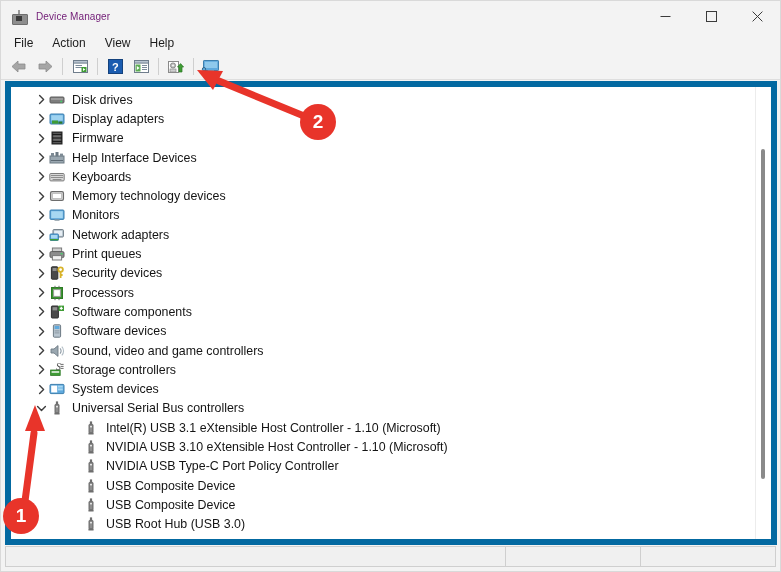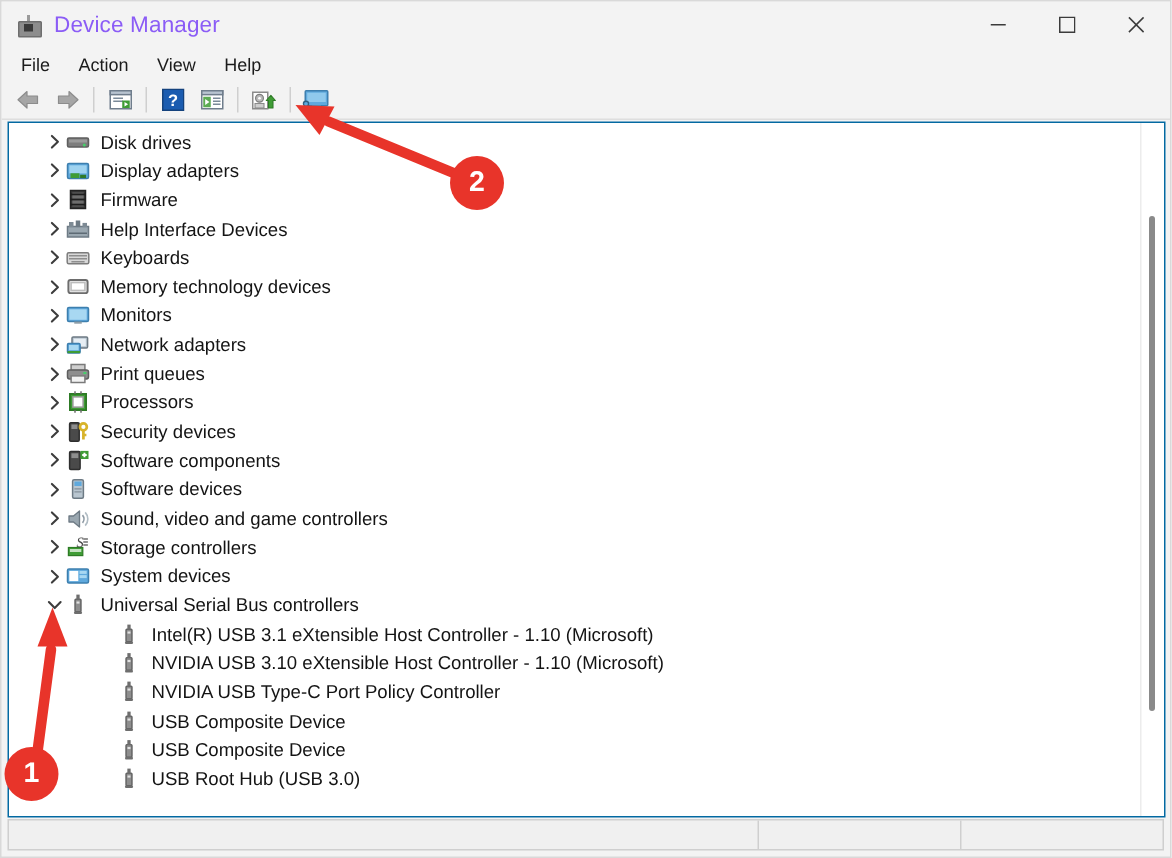--- a/index.html
+++ b/index.html
@@ -27,21 +27,21 @@
   }
   .title-icon .box{
     position:absolute;left:1px;top:5px;width:14px;height:9px;
     background:#8d8d8d;border:1px solid #6e6e6e;border-radius:1px;
   }
   .title-icon .screen{
     position:absolute;left:5px;top:7px;width:6px;height:5px;background:#3a3a3a;
   }
   .title-icon .stemA{position:absolute;left:7px;top:1px;width:2px;height:5px;background:#9a9a9a;}
   .title-text{
-    font-size:15px;color:#8b5cf6;letter-spacing:.1px;
+    font-size:10px;color:#701a75;letter-spacing:.1px;
   }
   .win-buttons{position:absolute;right:0;top:0;height:31px;display:flex;}
   .win-btn{
     width:46px;height:31px;display:flex;align-items:center;justify-content:center;
     color:#3b3b3b;
   }
   .win-btn svg{display:block;}
 
   
   .menubar{
@@ -60,21 +60,21 @@
   .tb-btn{
     width:26px;height:22px;display:flex;align-items:center;justify-content:center;
     position:relative;
   }
   .tb-sep{width:1px;height:17px;background:#cfcfcf;margin:0 4px;}
   .tb-btn svg{display:block;}
 
   
   .content{
     position:absolute;left:4px;top:80px;width:772px;height:464px;
-    background:#ffffff;border:1px solid #0369a1;box-sizing:border-box;
+    background:#ffffff;border:6px solid #0369a1;box-sizing:border-box;
     overflow:hidden;
   }
   .tree{
     position:absolute;left:0;top:0;right:15px;bottom:0;
     padding-top:3px;overflow:hidden;
   }
   .node{
     height:19.3px;display:flex;align-items:center;white-space:nowrap;
     padding-left:22px;
   }
@@ -360,50 +360,50 @@
             </svg></span>
           <span class="node-label">Print queues</span>
         </div>
         <div class="node">
           <span class="chev">
             <svg width="11" height="11" viewBox="0 0 11 11">
               <path d="M3.6 1.6 L7.6 5.5 L3.6 9.4" fill="none" stroke="#3d3d3d" stroke-width="1.4" stroke-linecap="round" stroke-linejoin="round"></path>
             </svg>
           </span>
           <span class="node-icon"><svg width="16" height="16" viewBox="0 0 16 16">
+              <rect x="2.4" y="1.8" width="6.4" height="12.4" rx="0.8" fill="#4a4a4a" stroke="#2e2e2e"></rect>
+              <rect x="3.6" y="3" width="4" height="3" fill="#8e8e8e"></rect>
+              <circle cx="11.6" cy="4.6" r="2.3" fill="none" stroke="#d8b32a" stroke-width="1.8"></circle>
+              <path d="M11.6 6.6 L11.6 13 M11.6 10 L13.6 10" stroke="#d8b32a" stroke-width="1.8" fill="none"></path>
+            </svg></span>
+          <span class="node-label">Security devices</span>
+        </div>
+        <div class="node">
+          <span class="chev">
+            <svg width="11" height="11" viewBox="0 0 11 11">
+              <path d="M3.6 1.6 L7.6 5.5 L3.6 9.4" fill="none" stroke="#3d3d3d" stroke-width="1.4" stroke-linecap="round" stroke-linejoin="round"></path>
+            </svg>
+          </span>
+          <span class="node-icon"><svg width="16" height="16" viewBox="0 0 16 16">
               <rect x="2.6" y="2.6" width="10.8" height="10.8" fill="#3f9c35" stroke="#2d7a25" stroke-width="1.2"></rect>
               <rect x="4.6" y="4.6" width="6.8" height="6.8" fill="#ffffff" stroke="#9c9c9c"></rect>
               <line x1="6" y1="0.8" x2="6" y2="2.6" stroke="#6d6d6d" stroke-width="1"></line>
               <line x1="10" y1="0.8" x2="10" y2="2.6" stroke="#6d6d6d" stroke-width="1"></line>
               <line x1="6" y1="13.4" x2="6" y2="15.2" stroke="#6d6d6d" stroke-width="1"></line>
               <line x1="10" y1="13.4" x2="10" y2="15.2" stroke="#6d6d6d" stroke-width="1"></line>
             </svg></span>
           <span class="node-label">Processors</span>
         </div>
         <div class="node">
           <span class="chev">
             <svg width="11" height="11" viewBox="0 0 11 11">
               <path d="M3.6 1.6 L7.6 5.5 L3.6 9.4" fill="none" stroke="#3d3d3d" stroke-width="1.4" stroke-linecap="round" stroke-linejoin="round"></path>
             </svg>
           </span>
           <span class="node-icon"><svg width="16" height="16" viewBox="0 0 16 16">
-              <rect x="2.4" y="1.8" width="6.4" height="12.4" rx="0.8" fill="#4a4a4a" stroke="#2e2e2e"></rect>
-              <rect x="3.6" y="3" width="4" height="3" fill="#8e8e8e"></rect>
-              <circle cx="11.6" cy="4.6" r="2.3" fill="none" stroke="#d8b32a" stroke-width="1.8"></circle>
-              <path d="M11.6 6.6 L11.6 13 M11.6 10 L13.6 10" stroke="#d8b32a" stroke-width="1.8" fill="none"></path>
-            </svg></span>
-          <span class="node-label">Security devices</span>
-        </div>
-        <div class="node">
-          <span class="chev">
-            <svg width="11" height="11" viewBox="0 0 11 11">
-              <path d="M3.6 1.6 L7.6 5.5 L3.6 9.4" fill="none" stroke="#3d3d3d" stroke-width="1.4" stroke-linecap="round" stroke-linejoin="round"></path>
-            </svg>
-          </span>
-          <span class="node-icon"><svg width="16" height="16" viewBox="0 0 16 16">
               <rect x="2.4" y="2" width="7" height="12" rx="0.8" fill="#4a4a4a" stroke="#2e2e2e"></rect>
               <rect x="3.6" y="3.2" width="4.6" height="3.2" fill="#8e8e8e"></rect>
               <rect x="9.6" y="1.6" width="5.4" height="5.4" fill="#3f9c35"></rect>
               <path d="M12.3 2.8 L12.3 5.8 M10.8 4.3 L13.8 4.3" stroke="#ffffff" stroke-width="1.3"></path>
             </svg></span>
           <span class="node-label">Software components</span>
         </div>
         <div class="node">
           <span class="chev">
             <svg width="11" height="11" viewBox="0 0 11 11">

